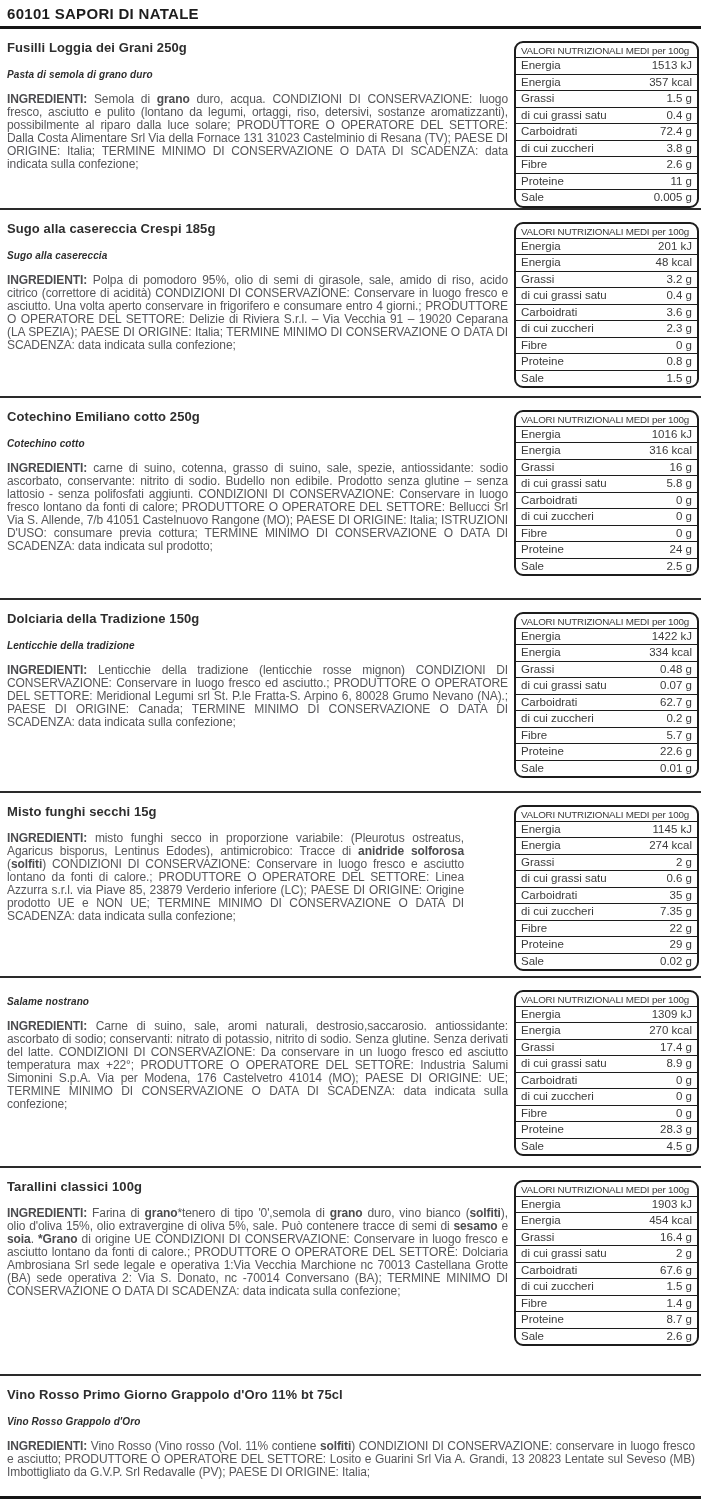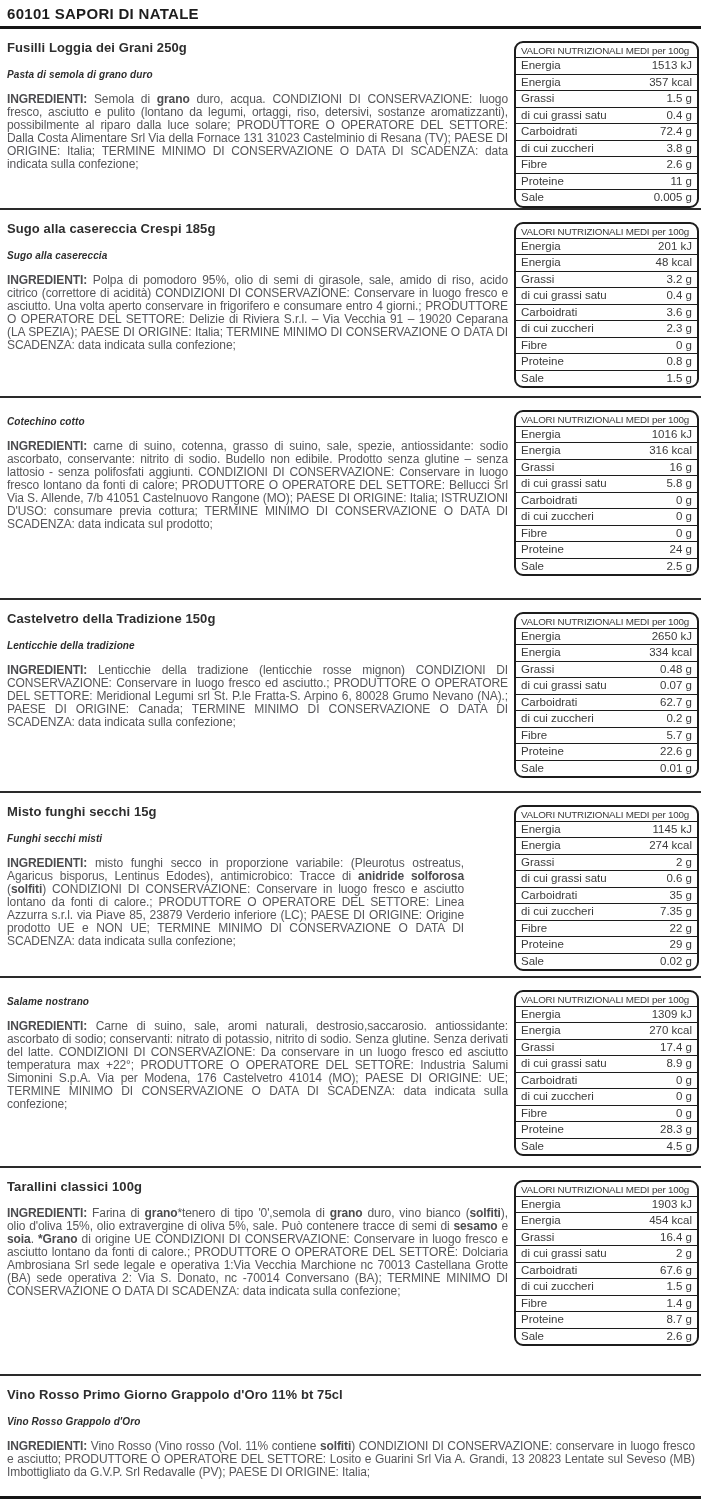--- a/index.html
+++ b/index.html
@@ -185,20 +185,21 @@
                 <td class="nl">Sale</td>
                 <td class="nv">1.5 g</td>
               </tr>
             </tbody>
       </table>
     </div>
   </section>
 
   <section>
     <div class="left-col">
+      <div class="product-name">Cotechino Emiliano cotto 250g</div>
       <div class="product-subtitle">Cotechino cotto</div>
       <p class="ingredients"><b>INGREDIENTI:</b><span> carne di suino, cotenna, grasso di suino, sale, spezie, antiossidante: sodio ascorbato, conservante: nitrito di sodio. Budello non edibile. Prodotto senza glutine – senza lattosio - senza polifosfati aggiunti. CONDIZIONI DI CONSERVAZIONE: Conservare in luogo fresco lontano da fonti di calore; PRODUTTORE O OPERATORE DEL SETTORE: Bellucci Srl Via S. Allende, 7/b 41051 Castelnuovo Rangone (MO); PAESE DI ORIGINE: Italia; ISTRUZIONI D'USO: consumare previa cottura; TERMINE MINIMO DI CONSERVAZIONE O DATA DI SCADENZA: data indicata sul prodotto;</span></p>
     </div>
     <div class="nutri-wrap">
       <table class="nutri">
         <thead>
           <tr>
             <th colspan="2">VALORI NUTRIZIONALI MEDI per 100g</th>
           </tr>
         </thead>
@@ -239,35 +240,35 @@
                 <td class="nl">Sale</td>
                 <td class="nv">2.5 g</td>
               </tr>
             </tbody>
       </table>
     </div>
   </section>
 
   <section>
     <div class="left-col">
-      <div class="product-name">Castelvetro della Tradizione 150g</div>
+      <div class="product-name">Dolciaria della Tradizione 150g</div>
       <div class="product-subtitle">Lenticchie della tradizione</div>
       <p class="ingredients"><b>INGREDIENTI:</b><span> Lenticchie della tradizione (lenticchie rosse mignon) CONDIZIONI DI CONSERVAZIONE: Conservare in luogo fresco ed asciutto.; PRODUTTORE O OPERATORE DEL SETTORE: Meridional Legumi srl St. P.le Fratta-S. Arpino 6, 80028 Grumo Nevano (NA).; PAESE DI ORIGINE: Canada; TERMINE MINIMO DI CONSERVAZIONE O DATA DI SCADENZA: data indicata sulla confezione;</span></p>
     </div>
     <div class="nutri-wrap">
       <table class="nutri">
         <thead>
           <tr>
             <th colspan="2">VALORI NUTRIZIONALI MEDI per 100g</th>
           </tr>
         </thead>
         <tbody>
               <tr>
                 <td class="nl">Energia</td>
-                <td class="nv">2650 kJ</td>
+                <td class="nv">1422 kJ</td>
               </tr>
               <tr>
                 <td class="nl">Energia</td>
                 <td class="nv">334 kcal</td>
               </tr>
               <tr>
                 <td class="nl">Grassi</td>
                 <td class="nv">0.48 g</td>
               </tr>
               <tr>
@@ -295,21 +296,20 @@
                 <td class="nv">0.01 g</td>
               </tr>
             </tbody>
       </table>
     </div>
   </section>
 
   <section>
     <div class="left-col">
       <div class="product-name">Misto funghi secchi 15g</div>
-      <div class="product-subtitle">Funghi secchi misti</div>
       <p class="ingredients"><b>INGREDIENTI:</b><span> misto funghi secco in proporzione variabile: (Pleurotus ostreatus, Agaricus bisporus, Lentinus Edodes), antimicrobico: Tracce di </span><b>anidride solforosa</b><span> (</span><b>solfiti</b><span>) CONDIZIONI DI CONSERVAZIONE: Conservare in luogo fresco e asciutto lontano da fonti di calore.; PRODUTTORE O OPERATORE DEL SETTORE: Linea Azzurra s.r.l. via Piave 85, 23879 Verderio inferiore (LC); PAESE DI ORIGINE: Origine prodotto UE e NON UE; TERMINE MINIMO DI CONSERVAZIONE O DATA DI SCADENZA: data indicata sulla confezione;</span></p>
     </div>
     <div class="nutri-wrap">
       <table class="nutri">
         <thead>
           <tr>
             <th colspan="2">VALORI NUTRIZIONALI MEDI per 100g</th>
           </tr>
         </thead>
         <tbody>

